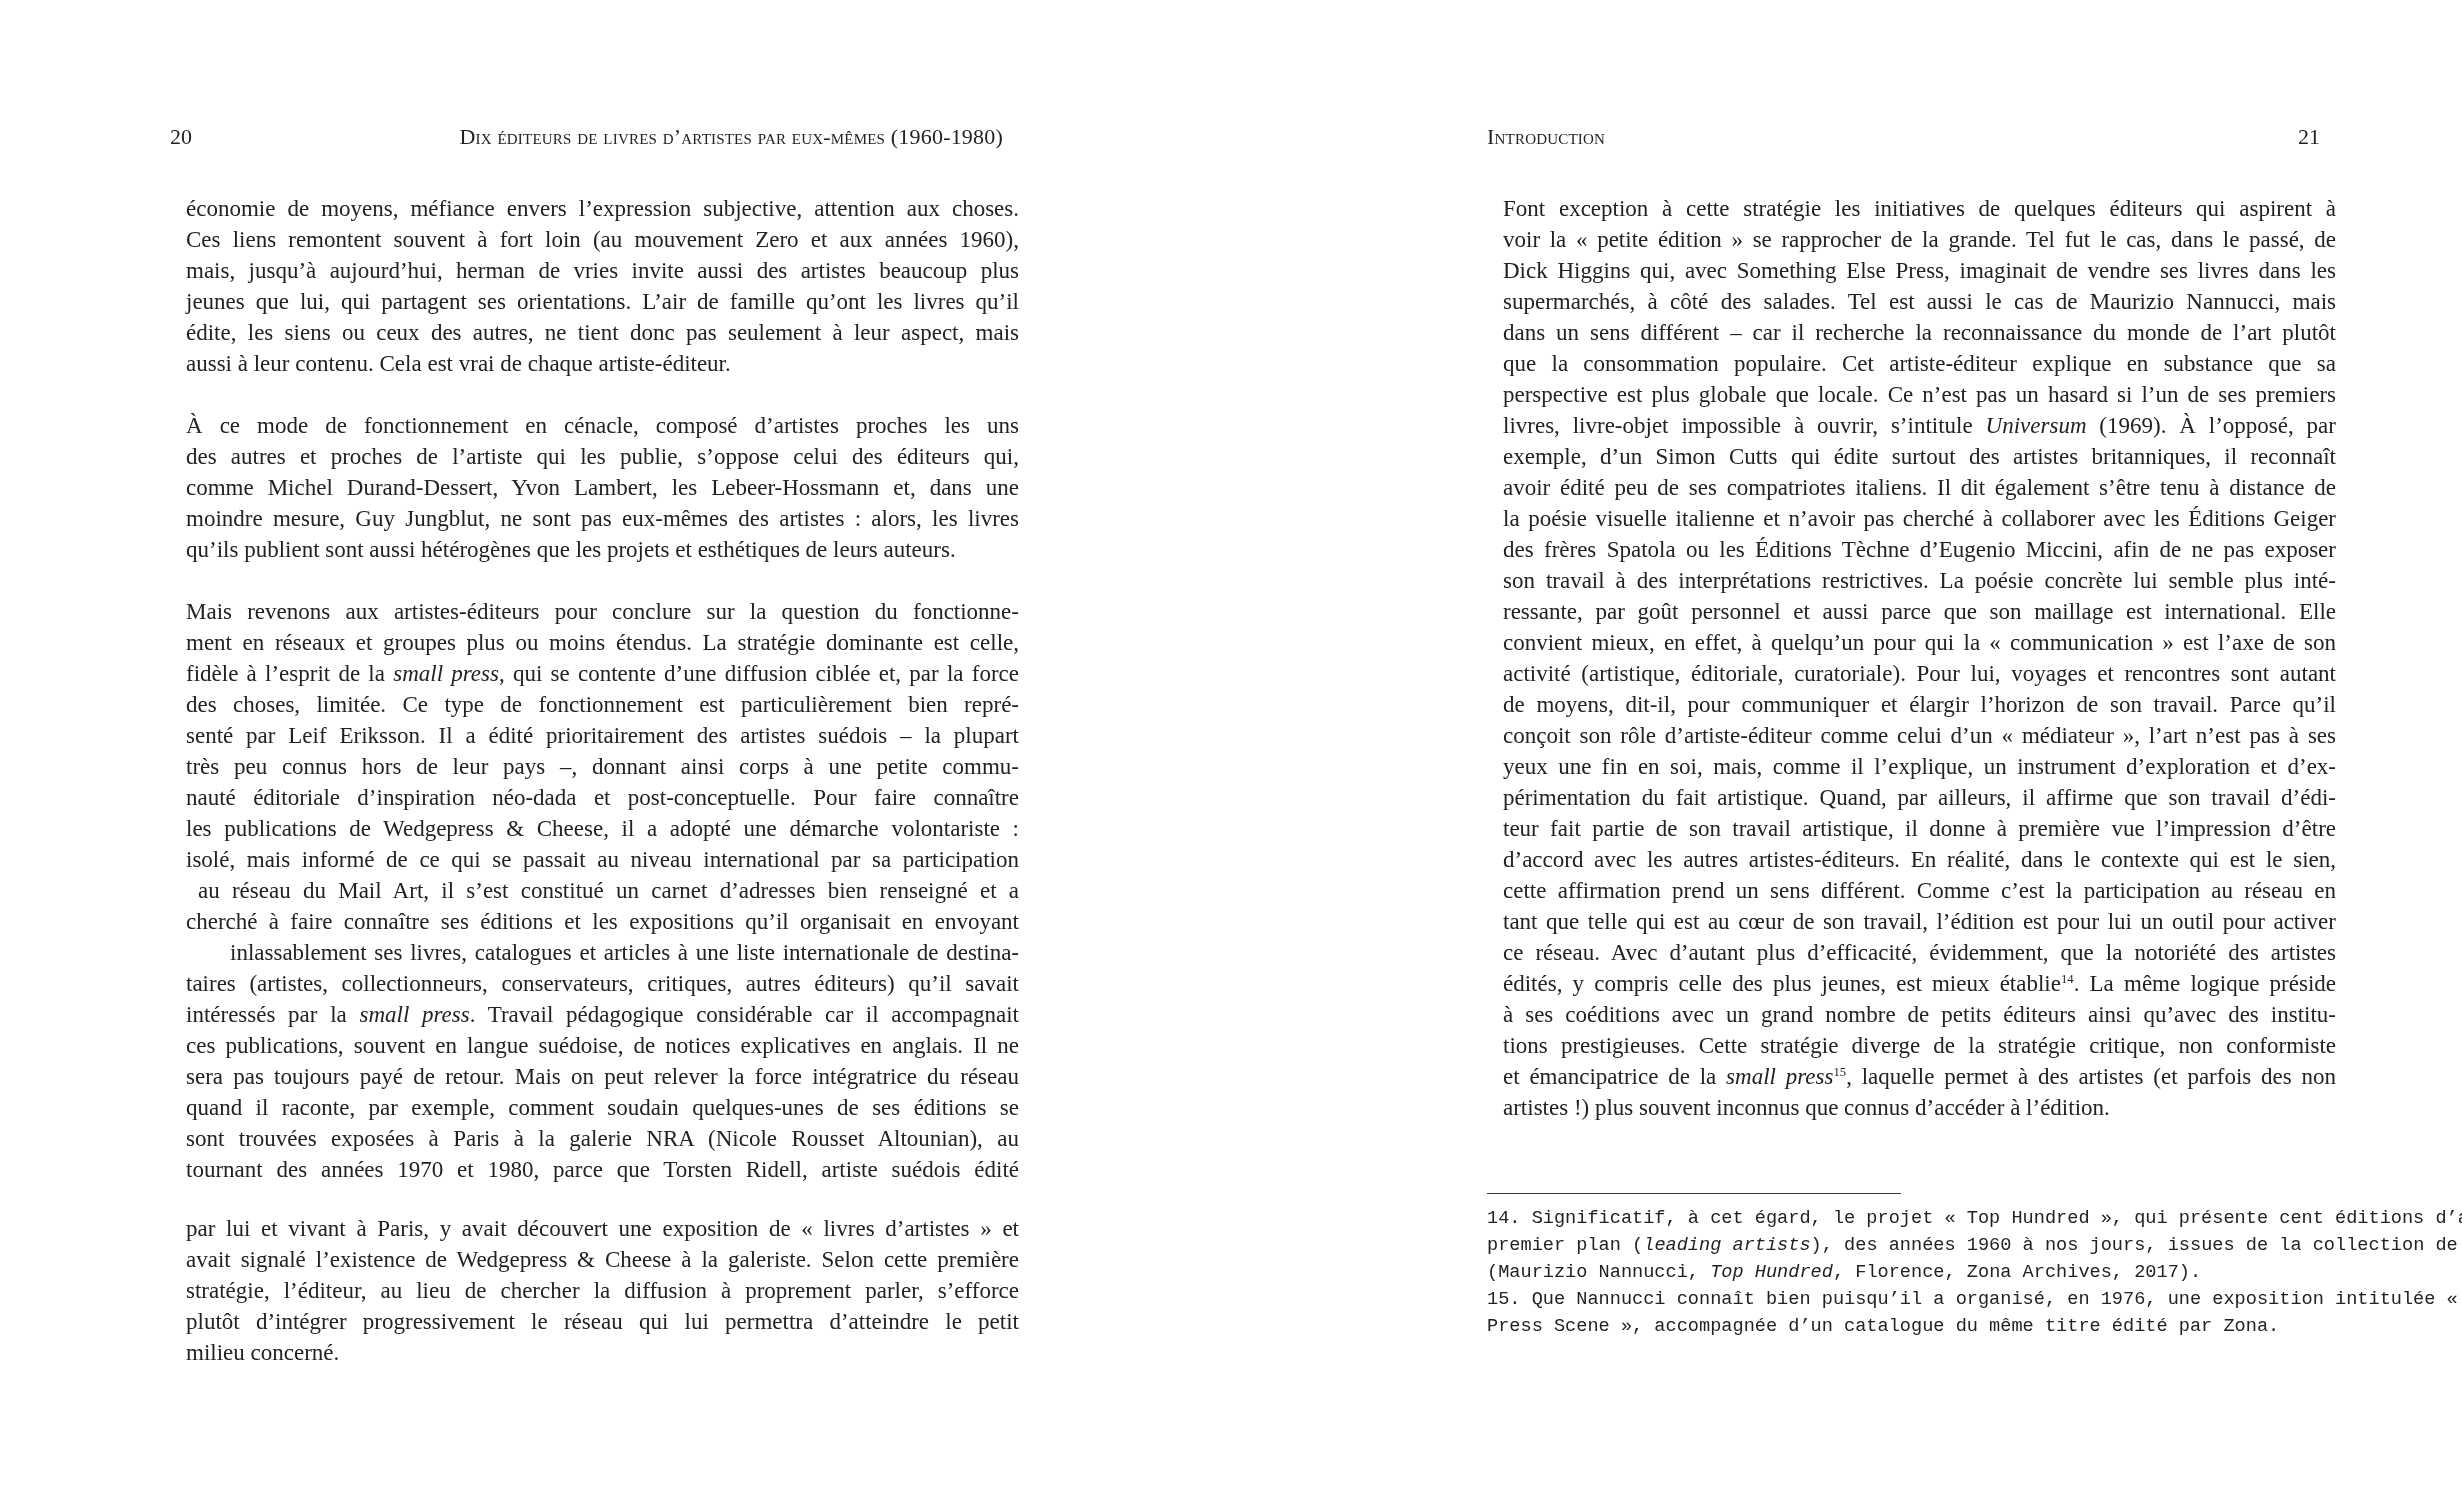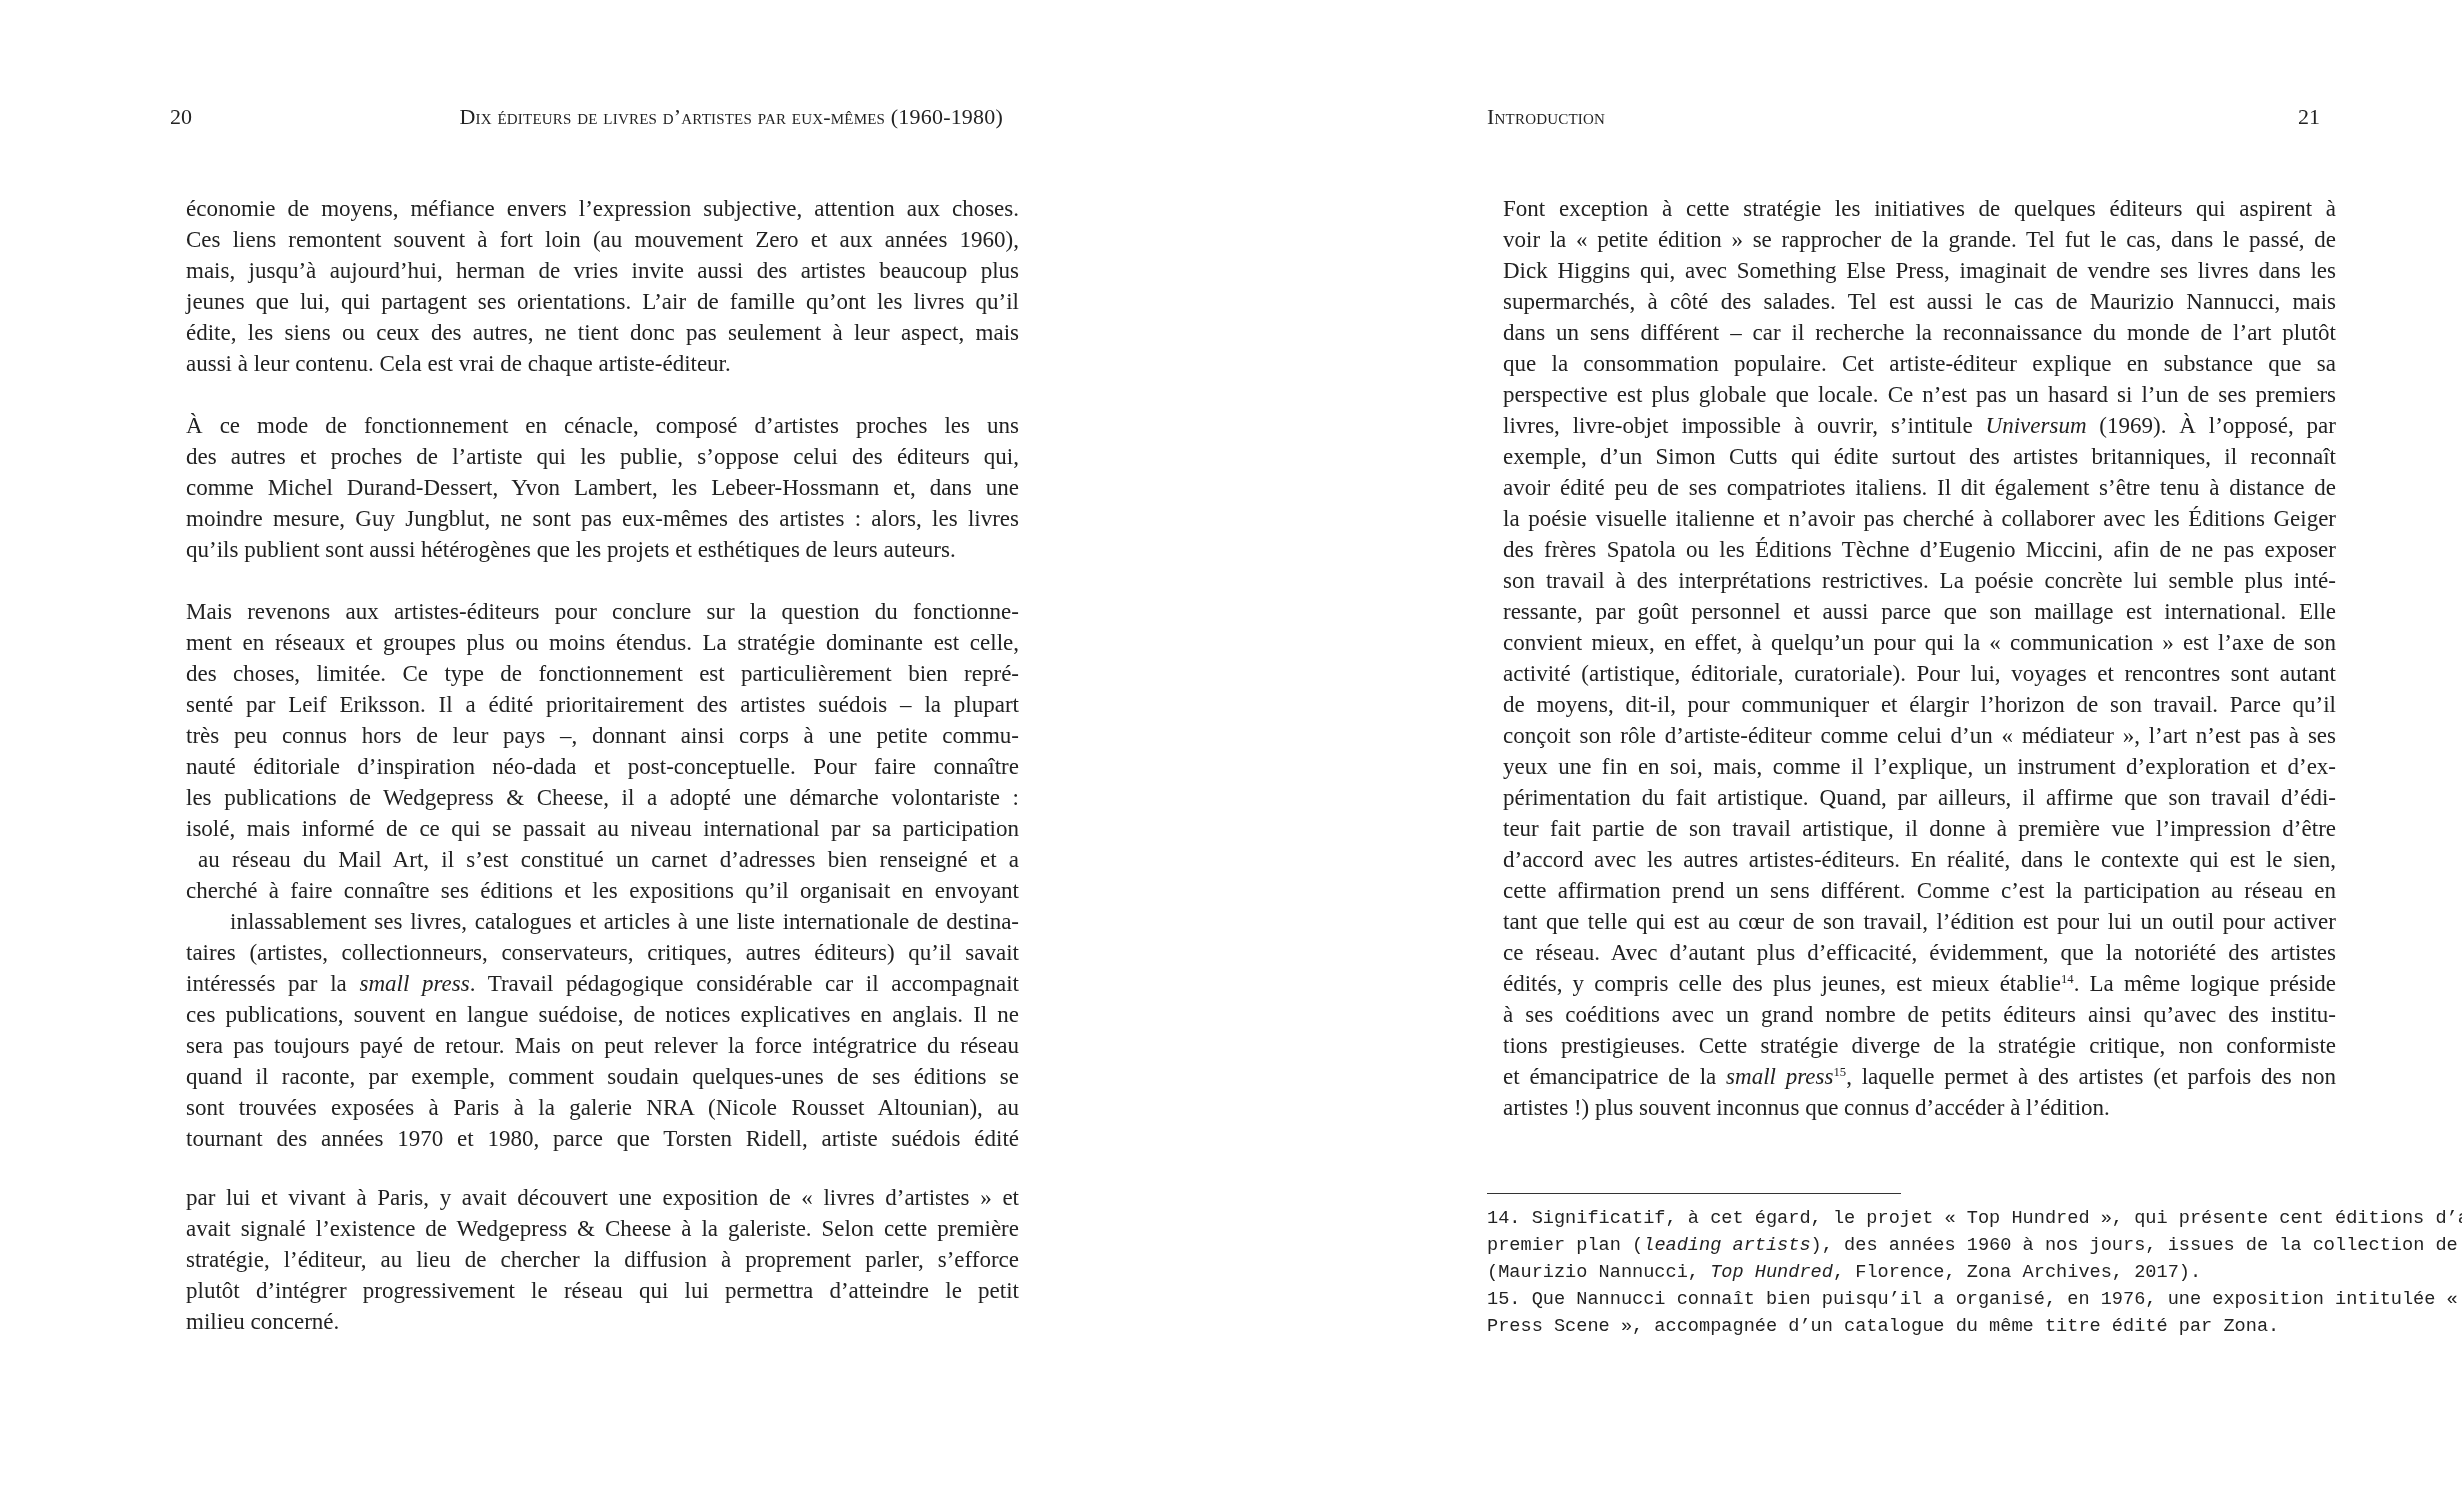--- a/index.html
+++ b/index.html
@@ -19,21 +19,21 @@
     position: absolute;
     top: 0;
     width: 833px;
     height: 1497px;
   }
   #page-left { left: 170px; }
   #page-right { left: 1487px; }
 
   .running-head {
     position: absolute;
-    top: 102px;
+    top: 122px;
     left: 0;
     width: 833px;
     height: 30px;
     font-size: 22px;
     line-height: 30px;
   }
   .running-head .folio-left { position: absolute; left: 0; }
   .running-head .folio-right { position: absolute; right: 0; }
   .running-head .title-right { position: absolute; right: 0; font-variant: small-caps; letter-spacing: 0.2px; }
   .running-head .title-left { position: absolute; left: 0; font-variant: small-caps; letter-spacing: 0.2px; }
@@ -105,20 +105,21 @@
       <div class="para">
         <span class="line" style="display: block;">À ce mode de fonctionnement en cénacle, composé d’artistes proches les uns</span>
         <span class="line" style="display: block;">des autres et proches de l’artiste qui les publie, s’oppose celui des éditeurs qui,</span>
         <span class="line" style="display: block;">comme Michel Durand-Dessert, Yvon Lambert, les Lebeer-Hossmann et, dans une</span>
         <span class="line" style="display: block;">moindre mesure, Guy Jungblut, ne sont pas eux-mêmes des artistes : alors, les livres</span>
         <span class="line last" style="display: block;">qu’ils publient sont aussi hétérogènes que les projets et esthétiques de leurs auteurs.</span>
       </div>
       <div class="para">
         <span class="line" style="display: block;">Mais revenons aux artistes-éditeurs pour conclure sur la question du fonctionne-</span>
         <span class="line" style="display: block;">ment en réseaux et groupes plus ou moins étendus. La stratégie dominante est celle,</span>
+        <span class="line" style="display: block;">fidèle à l’esprit de la <i>small press</i>, qui se contente d’une diffusion ciblée et, par la force</span>
         <span class="line" style="display: block;">des choses, limitée. Ce type de fonctionnement est particulièrement bien repré-</span>
         <span class="line" style="display: block;">senté par Leif Eriksson. Il a édité prioritairement des artistes suédois – la plupart</span>
         <span class="line" style="display: block;">très peu connus hors de leur pays –, donnant ainsi corps à une petite commu-</span>
         <span class="line" style="display: block;">nauté éditoriale d’inspiration néo-dada et post-conceptuelle. Pour faire connaître</span>
         <span class="line" style="display: block;">les publications de Wedgepress &amp; Cheese, il a adopté une démarche volontariste :</span>
         <span class="line" style="display: block;">isolé, mais informé de ce qui se passait au niveau international par sa participation</span>
         <span class="line" style="display: block; margin-left: 12px;">au réseau du Mail Art, il s’est constitué un carnet d’adresses bien renseigné et a</span>
         <span class="line" style="display: block;">cherché à faire connaître ses éditions et les expositions qu’il organisait en envoyant</span>
         <span class="line" style="display: block; margin-left: 44px;">inlassablement ses livres, catalogues et articles à une liste internationale de destina-</span>
         <span class="line" style="display: block;">taires (artistes, collectionneurs, conservateurs, critiques, autres éditeurs) qu’il savait</span>

